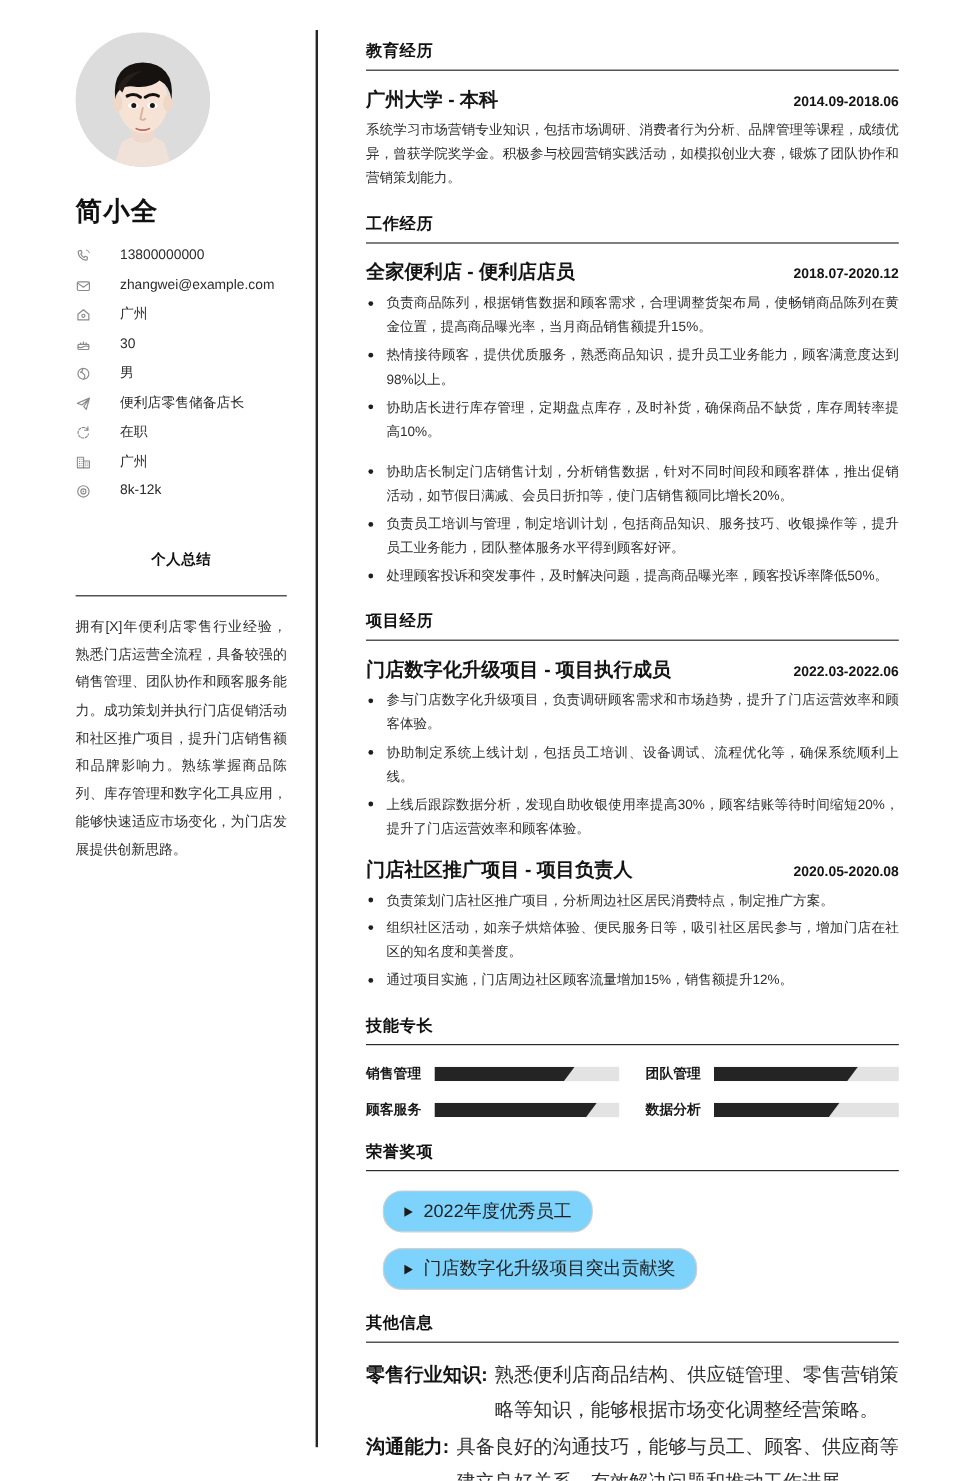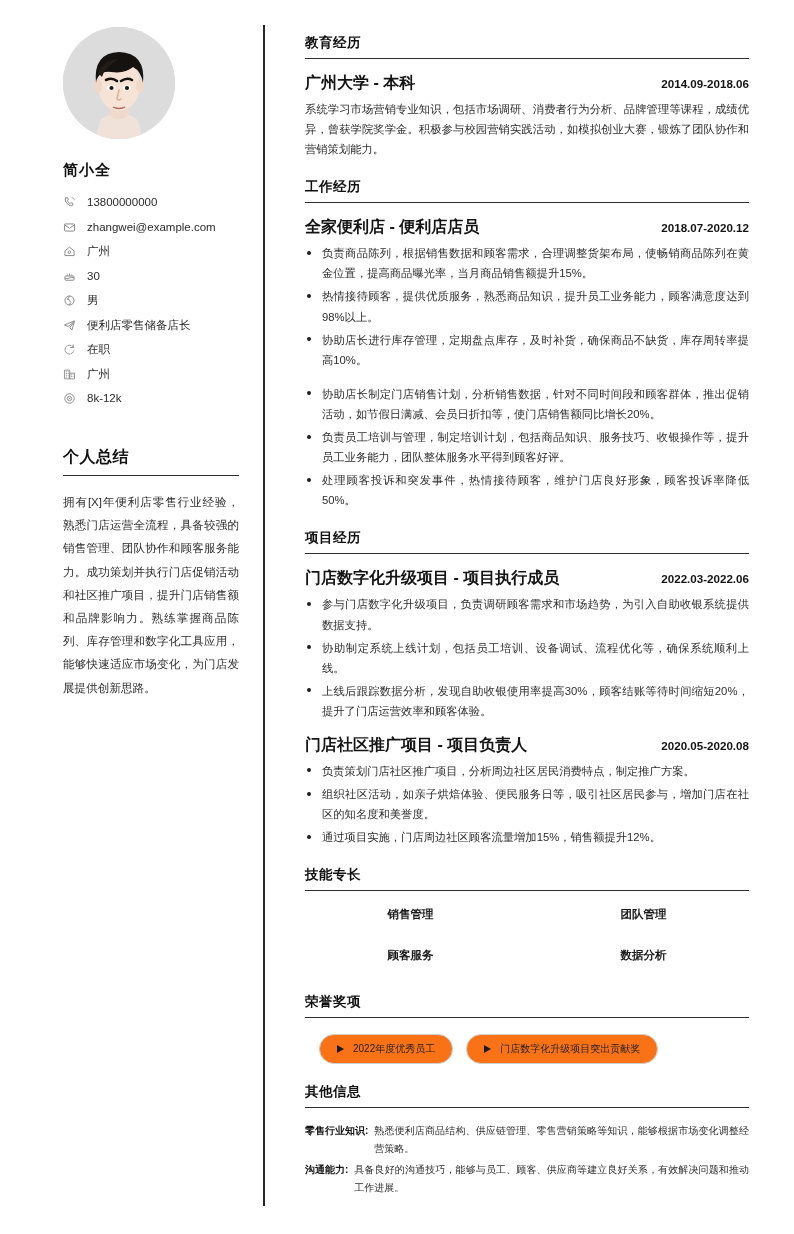--- a/index.html
+++ b/index.html
@@ -40,59 +40,60 @@
     height: 112px;
     border-radius: 50%;
     background: #dcdcdc;
     overflow: hidden;
     position: relative;
     margin: 2px 0 0 18px;
   }
   .avatar svg { display: block; width: 112px; height: 112px; }
 
   .person-name {
-    font-size: 15px;
+    font-size: 22px;
     font-weight: bold;
     letter-spacing: 1px;
     margin: 22px 0 0 18px;
     color: #111;
   }
 
   .contact-list {
     margin: 16px 0 0 18px;
     list-style: none;
   }
   .contact-item {
     display: flex;
     align-items: center;
-    gap: 11px;
+    gap: 24px;
     margin-bottom: 11.5px;
     font-size: 11.5px;
     color: #2b2b2b;
     line-height: 1.1;
   }
   .contact-icon {
     flex: 0 0 13px;
     width: 13px;
     height: 13px;
     display: inline-flex;
     align-items: center;
     justify-content: center;
     color: #8a8a8a;
   }
   .contact-icon svg { width: 13px; height: 13px; display: block; }
 
   .side-section { margin: 42px 0 0 18px; width: 176px; }
   .side-section-title {
-    font-size: 16px;
+    font-size: 12px;
     font-weight: bold;
     color: #111;
-    padding-bottom: 7px;
+    padding-bottom: 21px;
     border-bottom: 1.6px solid #2b2b2b;
     letter-spacing: 0.5px;
+    text-align: center;
   }
   .side-section-body {
     margin-top: 14px;
     font-size: 11.6px;
     line-height: 2.0;
     color: #2e2e2e;
     text-align: justify;
   }
 
   
@@ -161,21 +162,20 @@
     margin-top: 16px;
     display: grid;
     grid-template-columns: 1fr 1fr;
     column-gap: 22px;
     row-gap: 15px;
   }
   .skill {
     display: flex;
     align-items: center;
     gap: 11px;
-    flex-direction: column;
   }
   .skill-label {
     font-size: 11.5px;
     font-weight: bold;
     color: #1a1a1a;
     white-space: nowrap;
     flex: 0 0 auto;
   }
   .skill-track {
     position: relative;
@@ -199,41 +199,41 @@
     gap: 13px;
     padding-left: 14px;
   }
   .honor-badge {
     display: inline-flex;
     align-items: center;
     gap: 9px;
     border: 1px solid #cfcfcf;
     border-radius: 16px;
     padding: 7px 17px;
-    font-size: 10px;
+    font-size: 15px;
     color: #1f1f1f;
-    background: #f97316;
+    background: #7dd3fc;
     white-space: nowrap;
   }
   .play-tri {
     width: 0; height: 0;
     border-left: 7px solid #1b1b1b;
     border-top: 4.5px solid transparent;
     border-bottom: 4.5px solid transparent;
     flex: 0 0 auto;
   }
 
   
   .other-list { margin-top: 14px; }
   .other-item {
     display: flex;
     align-items: flex-start;
     gap: 6px;
     margin-bottom: 3px;
-    font-size: 10px;
+    font-size: 16px;
     line-height: 1.78;
   }
   .other-key {
     font-weight: bold;
     color: #141414;
     white-space: nowrap;
     flex: 0 0 auto;
   }
   .other-val {
     color: #2e2e2e;
@@ -400,35 +400,35 @@
           <li>负责商品陈列，根据销售数据和顾客需求，合理调整货架布局，使畅销商品陈列在黄金位置，提高商品曝光率，当月商品销售额提升15%。</li>
           <li>热情接待顾客，提供优质服务，熟悉商品知识，提升员工业务能力，顾客满意度达到98%以上。</li>
           <li>协助店长进行库存管理，定期盘点库存，及时补货，确保商品不缺货，库存周转率提高10%。</li>
         </ul>
       </div>
 
       <div class="entry">
         <ul class="bullets">
           <li>协助店长制定门店销售计划，分析销售数据，针对不同时间段和顾客群体，推出促销活动，如节假日满减、会员日折扣等，使门店销售额同比增长20%。</li>
           <li>负责员工培训与管理，制定培训计划，包括商品知识、服务技巧、收银操作等，提升员工业务能力，团队整体服务水平得到顾客好评。</li>
-          <li>处理顾客投诉和突发事件，热情接待顾客，维护门店良好形象，顾客投诉率降低50%。</li>
+          <li>处理顾客投诉和突发事件，及时解决问题，提高商品曝光率，顾客投诉率降低50%。</li>
         </ul>
       </div>
     </section>
 
     <section class="section">
       <h2 class="section-title">项目经历</h2>
 
       <div class="entry">
         <div class="entry-head">
           <span class="entry-title">门店数字化升级项目 - 项目执行成员</span>
           <span class="entry-date">2022.03-2022.06</span>
         </div>
         <ul class="bullets">
-          <li>参与门店数字化升级项目，负责调研顾客需求和市场趋势，为引入自助收银系统提供数据支持。</li>
+          <li>参与门店数字化升级项目，负责调研顾客需求和市场趋势，提升了门店运营效率和顾客体验。</li>
           <li>协助制定系统上线计划，包括员工培训、设备调试、流程优化等，确保系统顺利上线。</li>
           <li>上线后跟踪数据分析，发现自助收银使用率提高30%，顾客结账等待时间缩短20%，提升了门店运营效率和顾客体验。</li>
         </ul>
       </div>
 
       <div class="entry">
         <div class="entry-head">
           <span class="entry-title">门店社区推广项目 - 项目负责人</span>
           <span class="entry-date">2020.05-2020.08</span>
         </div>

